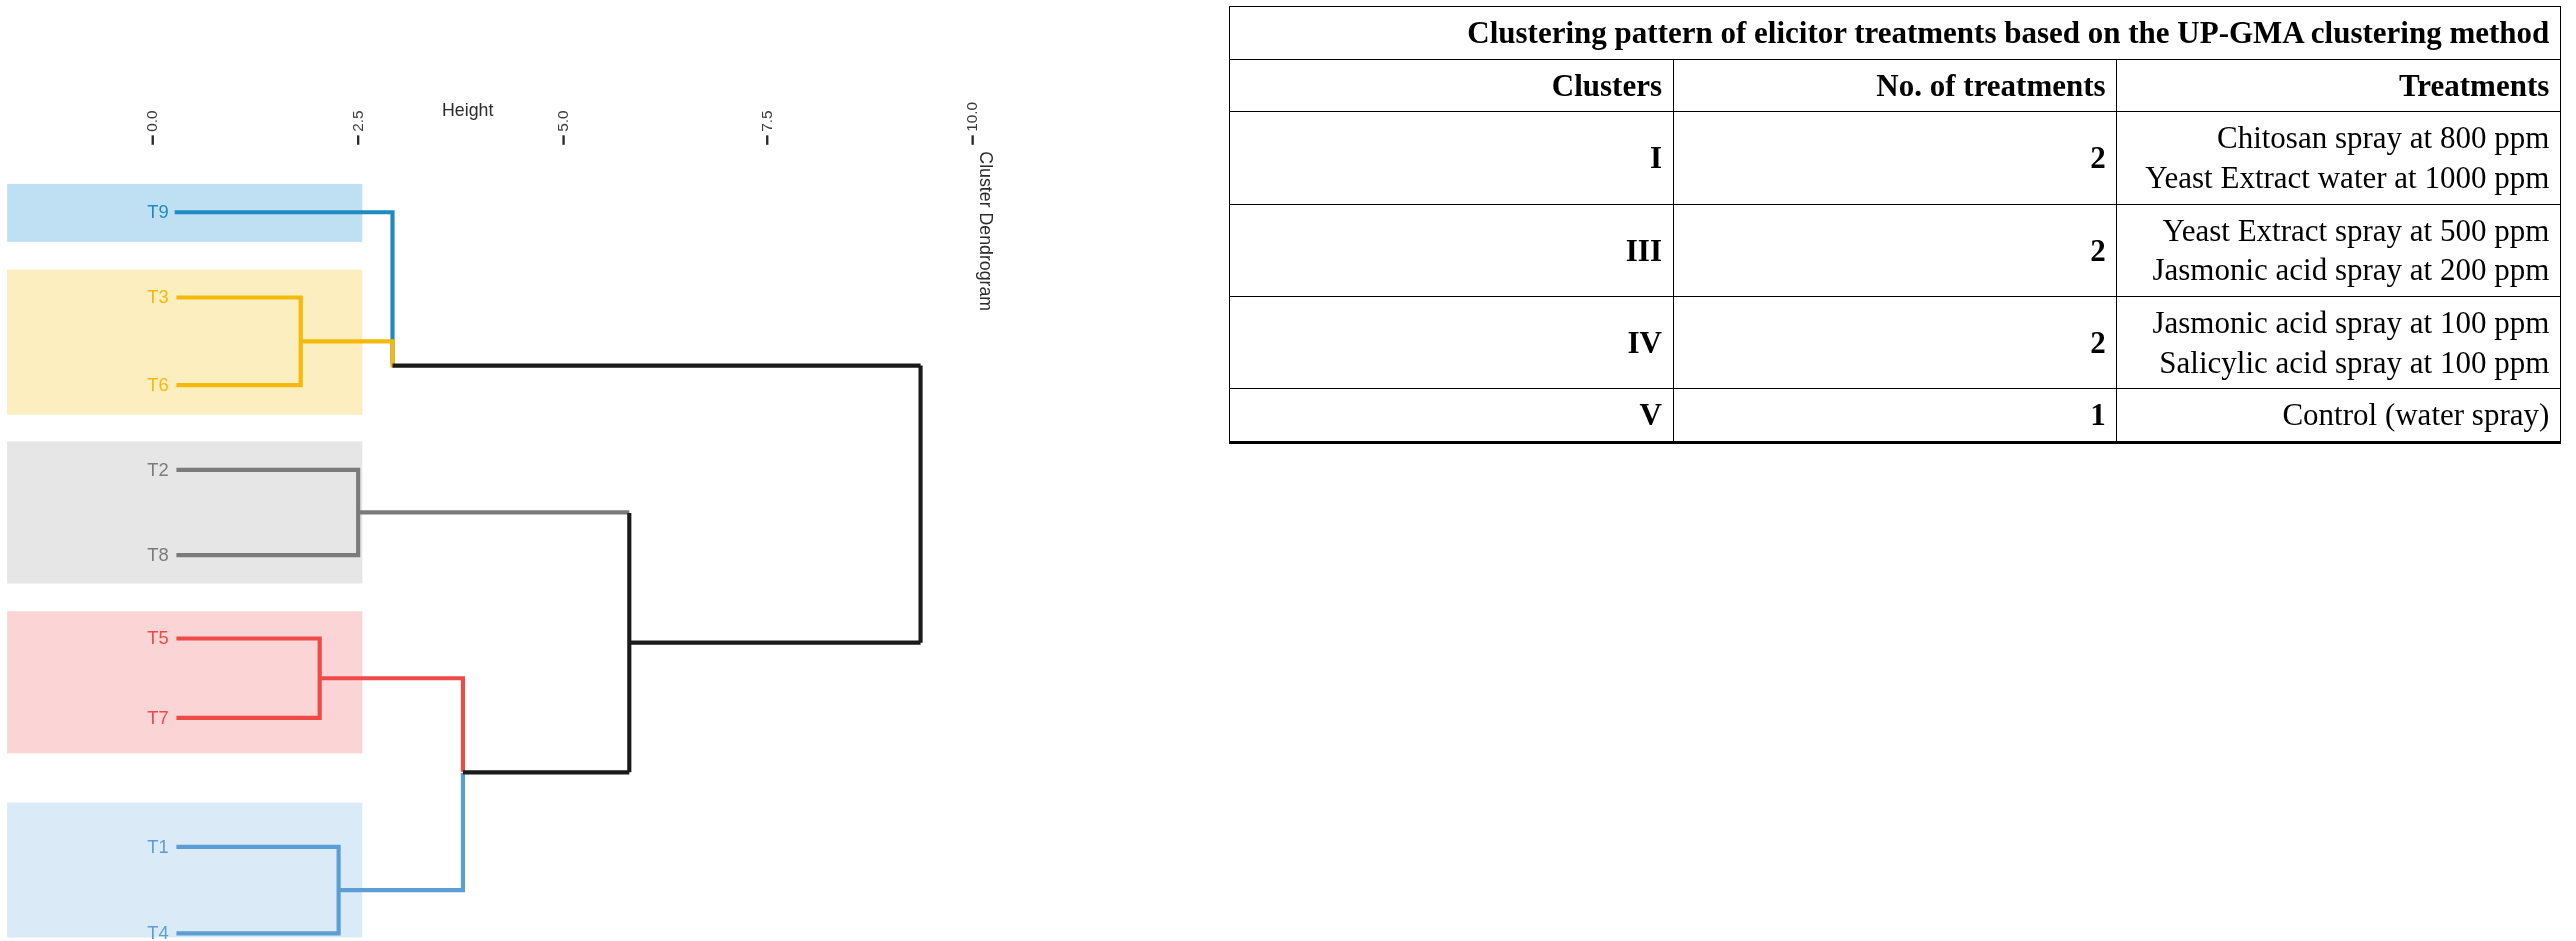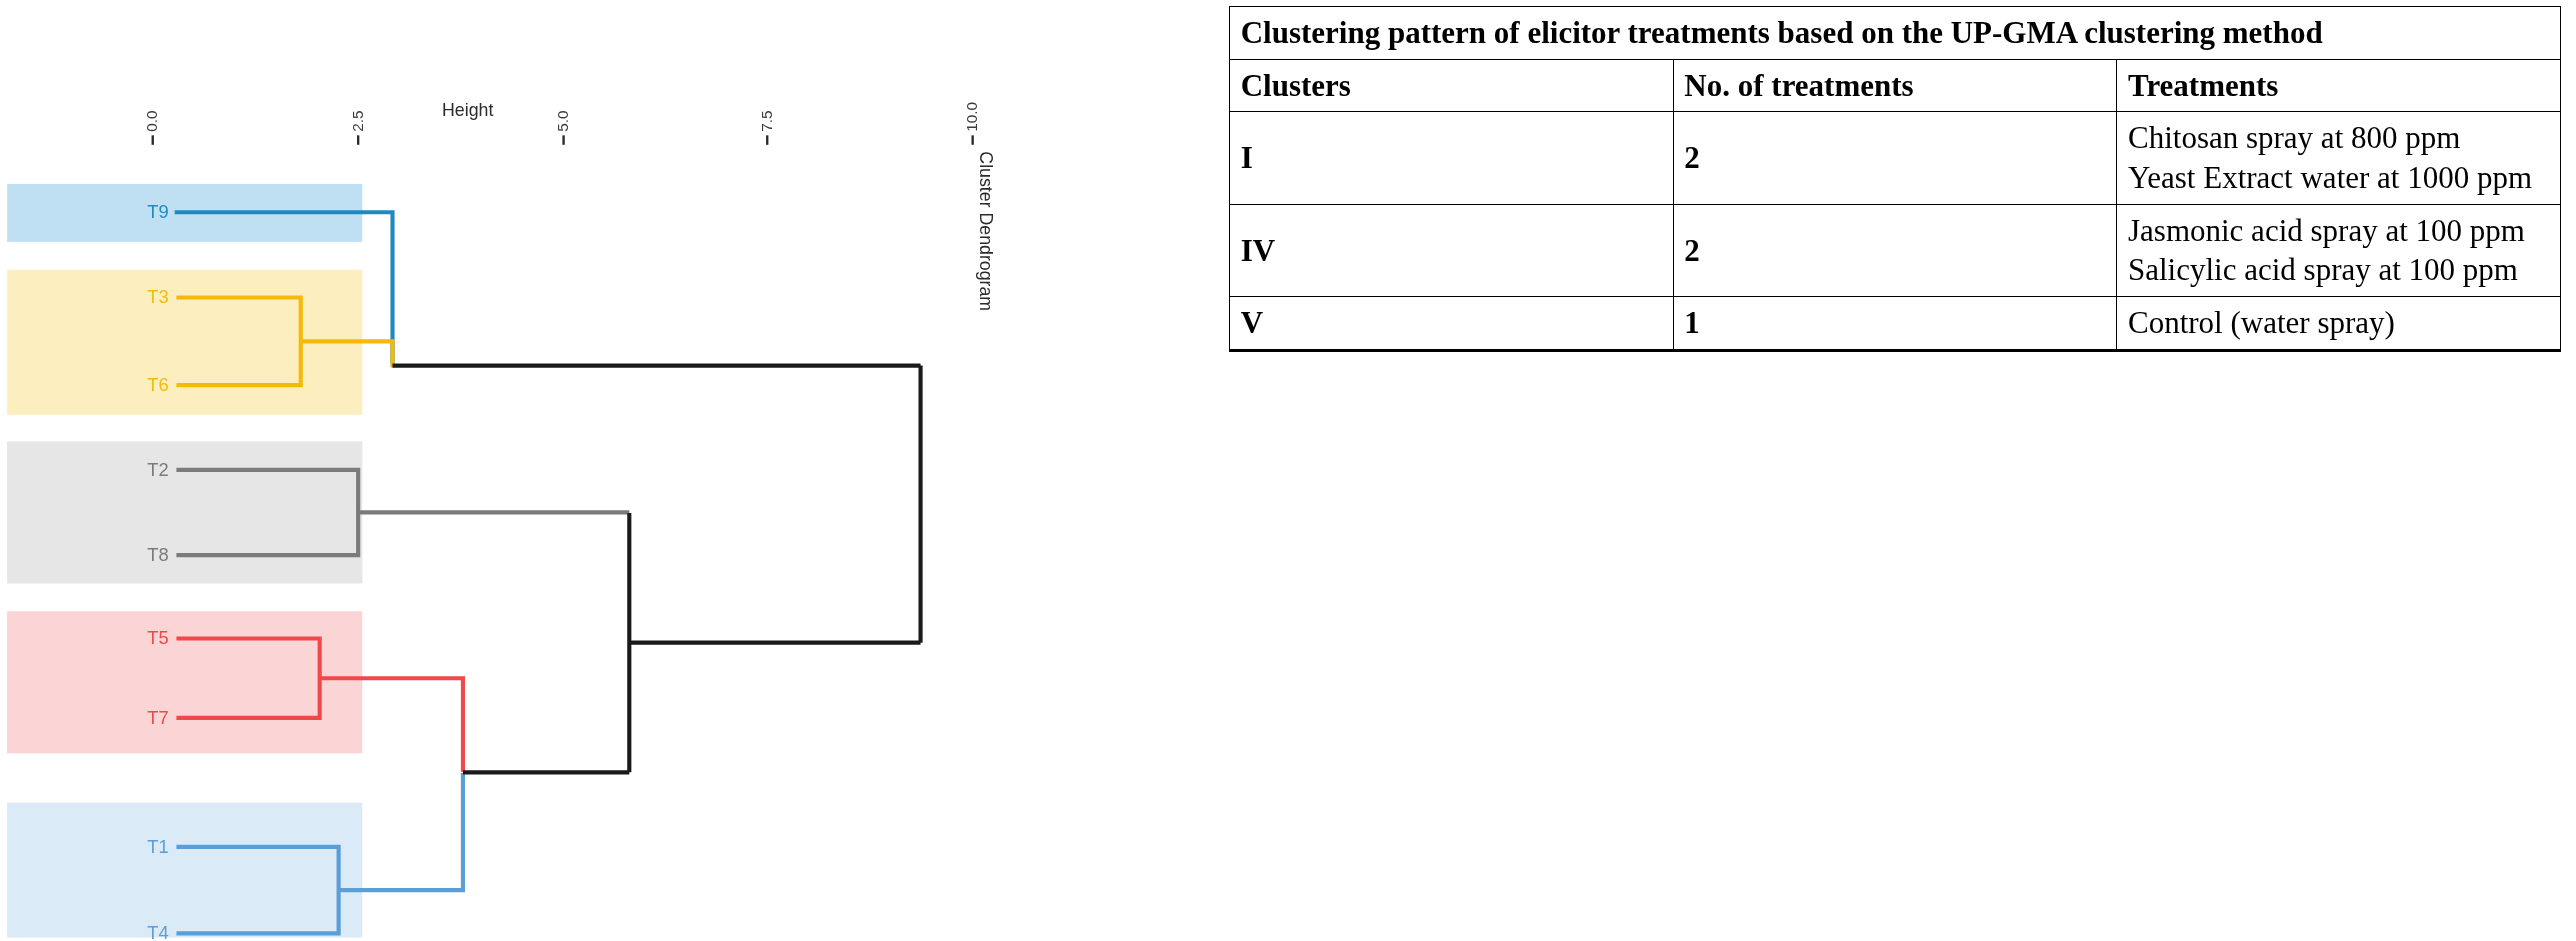--- a/index.html
+++ b/index.html
@@ -27,21 +27,21 @@
     table-layout:fixed;
     font-family:"Liberation Serif", serif;
     color:#000;
   }
   table.ctab td,table.ctab th{
     border:1.2px solid #000;
     vertical-align:middle;
     padding:6px 10.7px;
     font-size:31px;
     line-height:1.28;
-    text-align:left;
+    text-align:right;
   }
   .title-cell{
     font-weight:bold;
     font-size:36px;
     line-height:1.3;
     padding:9.5px 13px 13px 13px;
     border-bottom:2.4px solid #000;
   }
   .hdr{
     font-weight:bold;
@@ -159,20 +159,28 @@
         <tr class="body-row">
           <td class="cl-roman col-cluster">I</td>
           <td class="cl-num col-no">2</td>
           <td>
             <span class="treat-line">Chitosan spray at 800 ppm</span>
             <span class="treat-line">Yeast Extract water at 1000 ppm</span>
           </td>
         </tr>
 
 
+        <tr class="body-row">
+          <td class="cl-roman col-cluster">III</td>
+          <td class="cl-num col-no">2</td>
+          <td>
+            <span class="treat-line">Yeast Extract spray at 500 ppm</span>
+            <span class="treat-line">Jasmonic acid spray at 200 ppm</span>
+          </td>
+        </tr>
 
         <tr class="body-row">
           <td class="cl-roman col-cluster">IV</td>
           <td class="cl-num col-no">2</td>
           <td>
             <span class="treat-line">Jasmonic acid spray at 100 ppm</span>
             <span class="treat-line">Salicylic acid spray at 100 ppm</span>
           </td>
         </tr>
 

